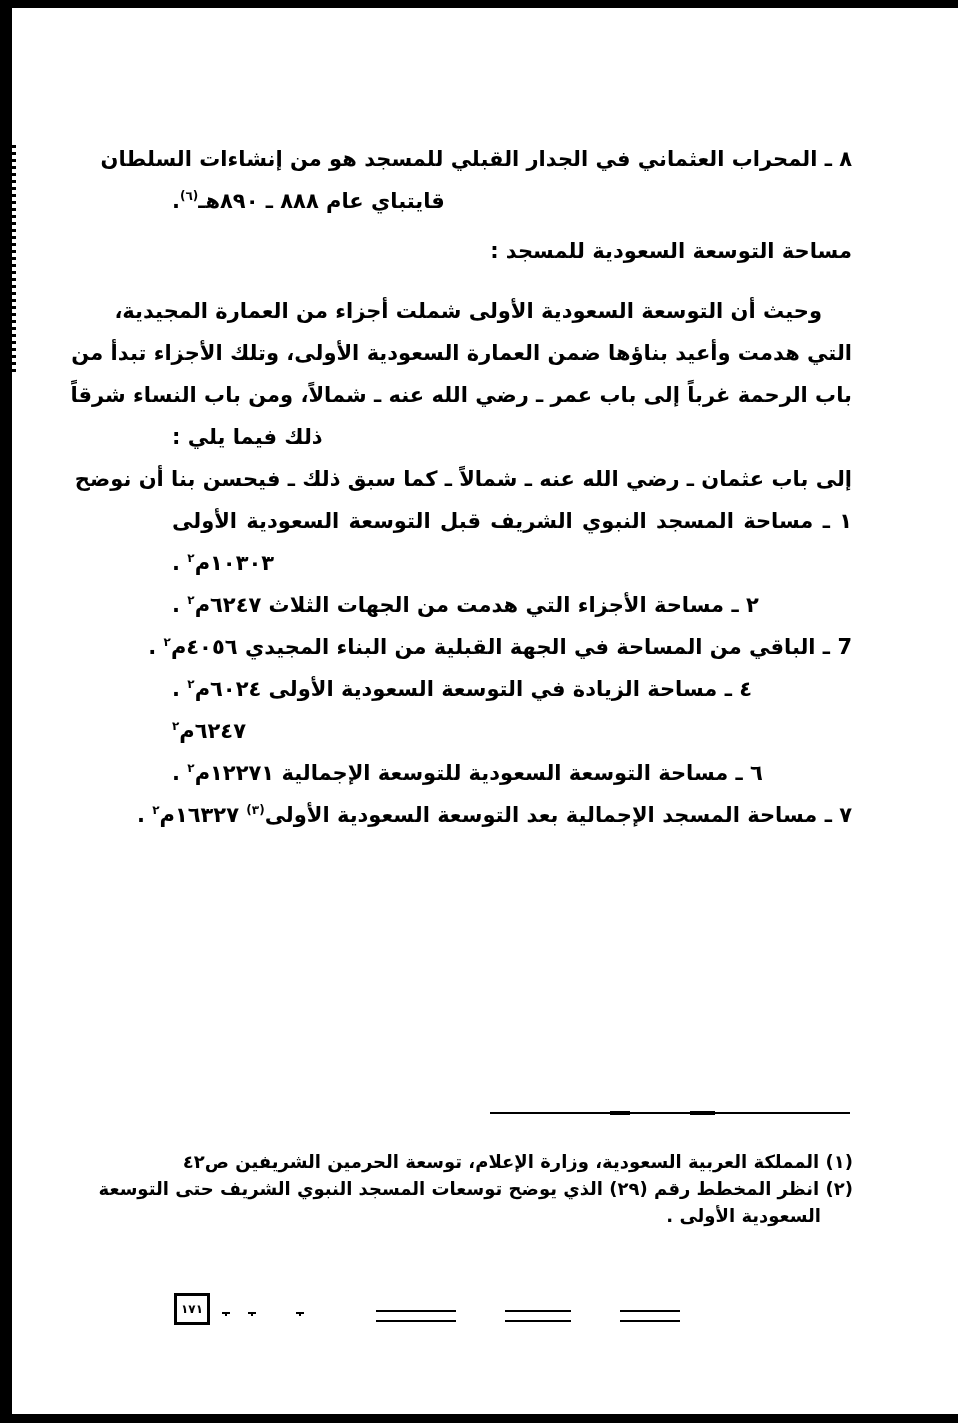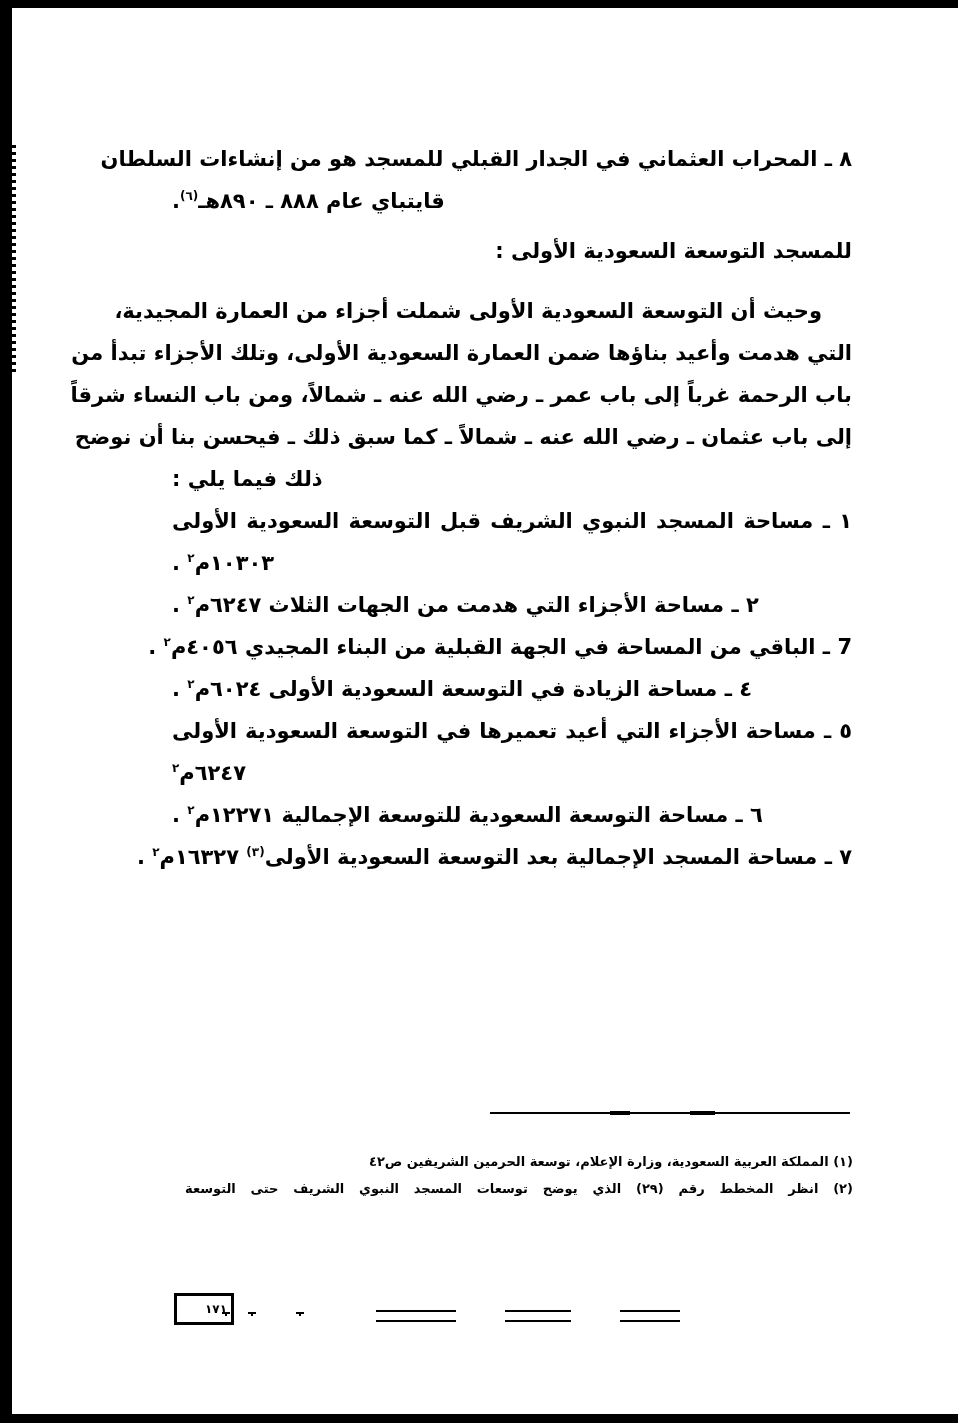--- a/index.html
+++ b/index.html
@@ -69,21 +69,21 @@
     }
     .footnote-rule .thick1 { position: absolute; left: 120px; top: -1px; width: 20px; height: 4px; background:#000; }
     .footnote-rule .thick2 { position: absolute; left: 200px; top: -1px; width: 25px; height: 4px; background:#000; }
 
     .footnotes {
       position: absolute;
       left: 185px;
       top: 1148px;
       width: 668px;
       direction: rtl;
-      font-size: 13px;
+      font-size: 18px;
       font-weight: bold;
       line-height: 27px;
     }
     .footnote { white-space: nowrap; }
     .footnote.justify { text-align: justify; text-align-last: justify; }
     .footnote-cont { padding-right: 32px; }
 
     .footer {
       position: absolute;
       left: 0; top: 0; width: 958px; height: 1423px;
@@ -94,21 +94,20 @@
       left: 174px;
       top: 1293px;
       width: 30px;
       height: 26px;
       border: 3px solid #000;
       font-size: 12px;
       font-weight: bold;
       text-align: center;
       line-height: 26px;
       direction: rtl;
-      padding-left: 24px;
     }
     .tick {
       position: absolute; top: 1312px; width: 8px; height: 2px; background: #000;
     }
     .tick::after {
       content: ""; position: absolute; left: 3px; top: 0; width: 2px; height: 4px; background:#000;
     }
     .double-rule {
       position: absolute; top: 1310px; height: 8px;
       border-top: 2px solid #000; border-bottom: 2px solid #000;
@@ -120,65 +119,65 @@
 <div class="scan-border-top"></div>
 <div class="scan-border-left"></div>
 <div class="scan-border-left-ragged"></div>
 <div class="scan-border-bottom"></div>
 
 <div class="page">
 
   <div class="line justify">٨ ـ المحراب العثماني في الجدار القبلي للمسجد هو من إنشاءات السلطان</div>
   <div class="line"><span>قايتباي عام ٨٨٨ ـ ٨٩٠هـ</span><sup>(٦)</sup><span>.</span></div>
 
-  <div class="heading">للمسجد التوسعة السعودية الأولى :</div>
+  <div class="heading">مساحة التوسعة السعودية للمسجد :</div>
 
   <div>
     <div class="line justify indent">وحيث أن التوسعة السعودية الأولى شملت أجزاء من العمارة المجيدية،</div>
     <div class="line justify">التي هدمت وأعيد بناؤها ضمن العمارة السعودية الأولى، وتلك الأجزاء تبدأ من</div>
     <div class="line justify">باب الرحمة غرباً إلى باب عمر ـ رضي الله عنه ـ شمالاً، ومن باب النساء شرقاً</div>
+    <div class="line">ذلك فيما يلي :</div>
     <div class="line justify">إلى باب عثمان ـ رضي الله عنه ـ شمالاً ـ كما سبق ذلك ـ فيحسن بنا أن نوضح</div>
-    <div class="line">ذلك فيما يلي :</div>
   </div>
 
   <div>
     <div>
       <div class="line justify">١ ـ مساحة المسجد النبوي الشريف قبل التوسعة السعودية الأولى</div>
       <div class="line"><span>١٠٣٠٣م</span><sup>٢</sup><span> .</span></div>
     </div>
     <div>
       <div class="line"><span>٢ ـ مساحة الأجزاء التي هدمت من الجهات الثلاث ٦٢٤٧م</span><sup>٢</sup><span> .</span></div>
     </div>
     <div>
       <div class="line"><span>7 ـ الباقي من المساحة في الجهة القبلية من البناء المجيدي ٤٠٥٦م</span><sup>٢</sup><span> .</span></div>
     </div>
     <div>
       <div class="line"><span>٤ ـ مساحة الزيادة في التوسعة السعودية الأولى ٦٠٢٤م</span><sup>٢</sup><span> .</span></div>
     </div>
     <div>
-      <div class="line justify">٥ ـ مساحة الأجزاء التي أعيد تعميرها في التوسعة السعودية الأولى</div>
       <div class="line"><span>٦٢٤٧م</span><sup>٢</sup></div>
     </div>
     <div>
       <div class="line"><span>٦ ـ مساحة التوسعة السعودية للتوسعة الإجمالية ١٢٢٧١م</span><sup>٢</sup><span> .</span></div>
     </div>
     <div>
       <div class="line"><span>٧ ـ مساحة المسجد الإجمالية بعد التوسعة السعودية الأولى</span><sup>(٣)</sup><span> ١٦٣٢٧م</span><sup>٢</sup><span> .</span></div>
     </div>
   </div>
 </div>
 
 <div class="footnote-rule">
   <div class="thick1"></div>
   <div class="thick2"></div>
 </div>
 
 <div class="footnotes">
   <div class="footnote">(١) المملكة العربية السعودية، وزارة الإعلام، توسعة الحرمين الشريفين ص٤٢</div>
   <div class="footnote justify">(٢) انظر المخطط رقم (٢٩) الذي يوضح توسعات المسجد النبوي الشريف حتى التوسعة</div>
+  <div class="footnote footnote-cont">السعودية الأولى .</div>
 </div>
 
 <div class="footer">
   <div class="page-number-box">١٧١</div>
   <div class="tick" style="left:222px;"></div>
   <div class="tick" style="left:248px;"></div>
   <div class="tick" style="left:296px;"></div>
   <div class="double-rule" style="left:376px; width:80px;"></div>
   <div class="double-rule" style="left:505px; width:66px;"></div>
   <div class="double-rule" style="left:620px; width:60px;"></div>

